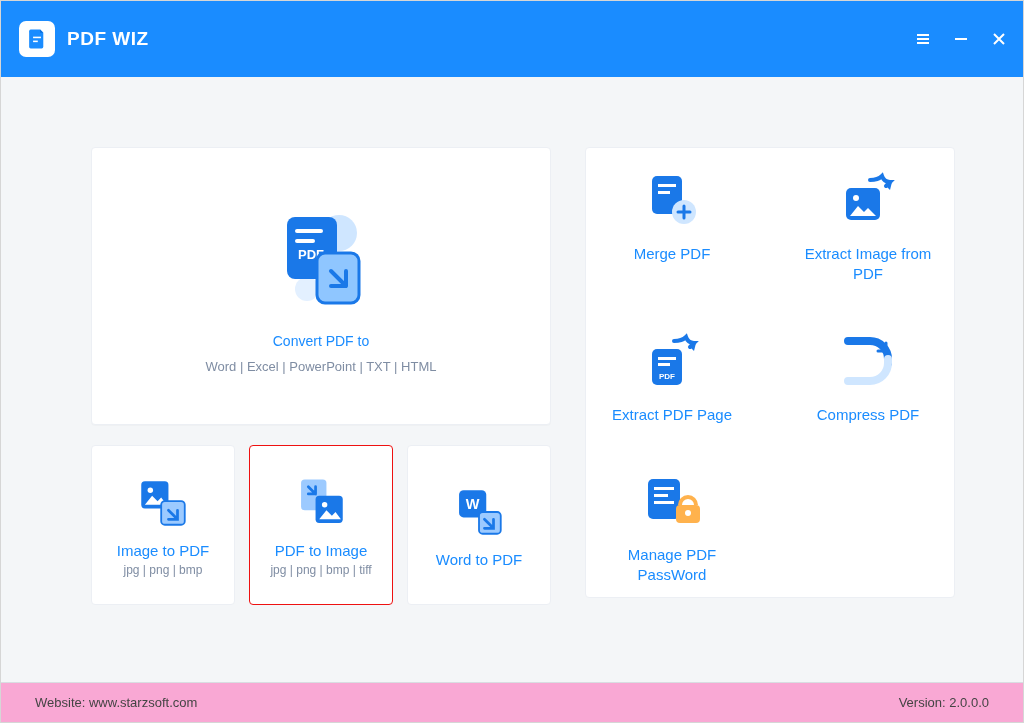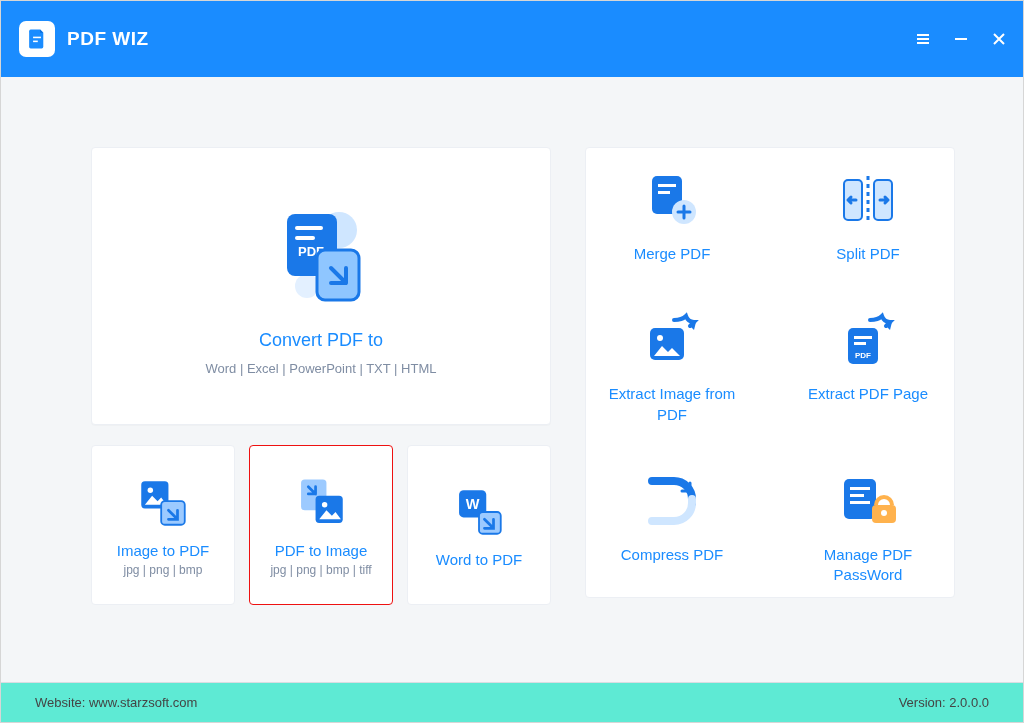--- a/index.html
+++ b/index.html
@@ -48,21 +48,21 @@
   .left-col { width: 460px; display: flex; flex-direction: column; gap: 20px; }
   .card {
     background: #ffffff; border: 1px solid #eceff4; border-radius: 4px;
     box-shadow: 0 1px 0 rgba(0,0,0,.02);
   }
   .hero-card {
     height: 278px; display: flex; flex-direction: column; align-items: center; justify-content: center;
     text-align: center;
   }
   .hero-icon { width: 120px; height: 120px; position: relative; margin-bottom: 14px; }
-  .hero-title { color: #1a8cff; font-size: 18px; font-weight: 500; margin-bottom: 10px; }
+  .hero-title { color: #1a8cff; font-size: 14px; font-weight: 500; margin-bottom: 10px; }
   .hero-sub   { color: #7f8da3; font-size: 13px; }
 
   .small-row { display: flex; gap: 14px; }
   .small-card {
     flex: 1; height: 160px; display: flex; flex-direction: column;
     align-items: center; justify-content: center; text-align: center; cursor: pointer;
     background: #fff; border: 1px solid #eceff4; border-radius: 4px;
   }
   .small-card.highlight { border: 1px solid #e11; }
   .small-icon { width: 58px; height: 58px; display:flex; align-items:center; justify-content:center; margin-bottom: 10px; }
@@ -78,21 +78,21 @@
   .r-grid { display: grid; grid-template-columns: 1fr 1fr; row-gap: 48px; column-gap: 0; gap: 44px; }
   .tool {
     display: flex; flex-direction: column; align-items: center; justify-content: flex-start;
     text-align: center; cursor: pointer; padding: 0 8px;
   }
   .tool-icon { width: 64px; height: 64px; display:flex; align-items:center; justify-content:center; margin-bottom: 12px; }
   .tool-title { color: #1a8cff; font-size: 15px; font-weight: 500; line-height: 1.35; }
 
   
   .footer {
-    height: 40px; border-top: 1px solid #d9dde2; background: #5eead4;
+    height: 40px; border-top: 1px solid #d9dde2; background: #f9a8d4;
     display: flex; align-items: center; justify-content: space-between;
     padding: 0 34px; color: #444; font-size: 13px;
   }
 </style>
 </head>
 <body>
 
 <div class="window">
 
   <div class="titlebar">
@@ -206,32 +206,20 @@
                 <rect x="12" y="8" width="30" height="38" rx="5" fill="#1a78e8"></rect>
                 <rect x="18" y="16" width="18" height="3" fill="#fff"></rect>
                 <rect x="18" y="23" width="12" height="3" fill="#fff"></rect>
                 <circle cx="44" cy="44" r="12" fill="#cfe6ff"></circle>
                 <path d="M44 38 v12 M38 44 h12" stroke="#1a78e8" stroke-width="3" stroke-linecap="round"></path>
               </svg>
             </div>
             <div class="tool-title">Merge PDF</div>
           </div>
 
-          <div class="tool">
-            <div class="tool-icon">
-              <svg viewBox="0 0 64 64">
-                <rect x="8" y="12" width="18" height="40" rx="4" fill="#cfe6ff" stroke="#1a78e8" stroke-width="2"></rect>
-                <rect x="38" y="12" width="18" height="40" rx="4" fill="#cfe6ff" stroke="#1a78e8" stroke-width="2"></rect>
-                <line x1="32" y1="8" x2="32" y2="56" stroke="#1a78e8" stroke-width="3" stroke-dasharray="4 4"></line>
-                <path d="M20 32 h-8 m3 -3 l-3 3 l3 3" stroke="#1a78e8" stroke-width="3" fill="none" stroke-linecap="round" stroke-linejoin="round"></path>
-                <path d="M44 32 h8  m-3 -3 l3 3 l-3 3" stroke="#1a78e8" stroke-width="3" fill="none" stroke-linecap="round" stroke-linejoin="round"></path>
-              </svg>
-            </div>
-            <div class="tool-title">Split PDF</div>
-          </div>
 
           <div class="tool">
             <div class="tool-icon">
               <svg viewBox="0 0 64 64">
                 <path d="M34 12 q8 0 12 -4 q2 6 8 6 l-4 4" fill="none" stroke="#1a78e8" stroke-width="4" stroke-linecap="round"></path>
                 <path d="M50 18 l6 -4 l-2 8 z" fill="#1a78e8"></path>
                 <rect x="10" y="20" width="34" height="32" rx="5" fill="#1a78e8"></rect>
                 <circle cx="20" cy="30" r="3" fill="#fff"></circle>
                 <path d="M14 48 l8 -10 l6 6 l4 -4 l8 8 z" fill="#fff"></path>
               </svg>

